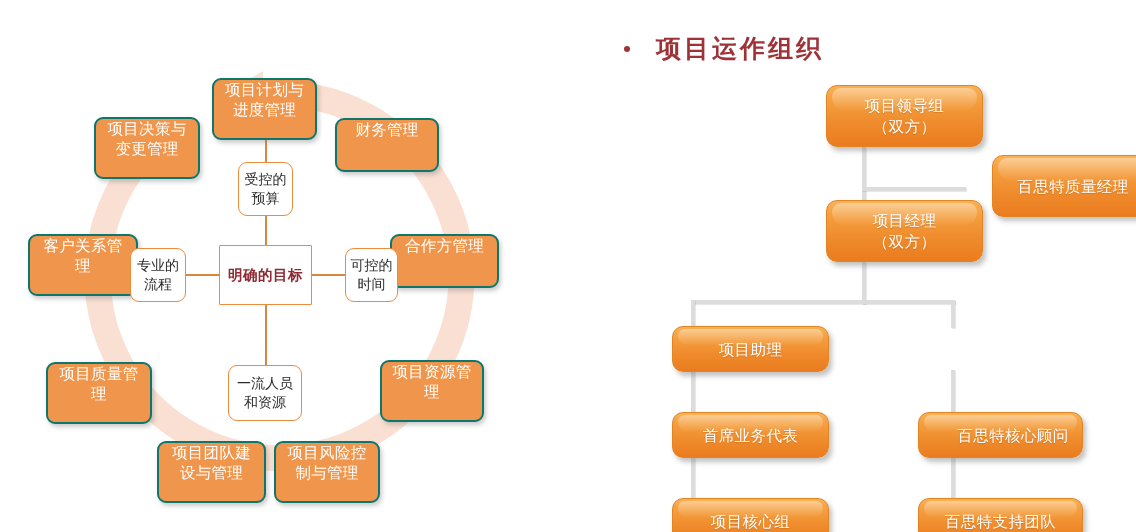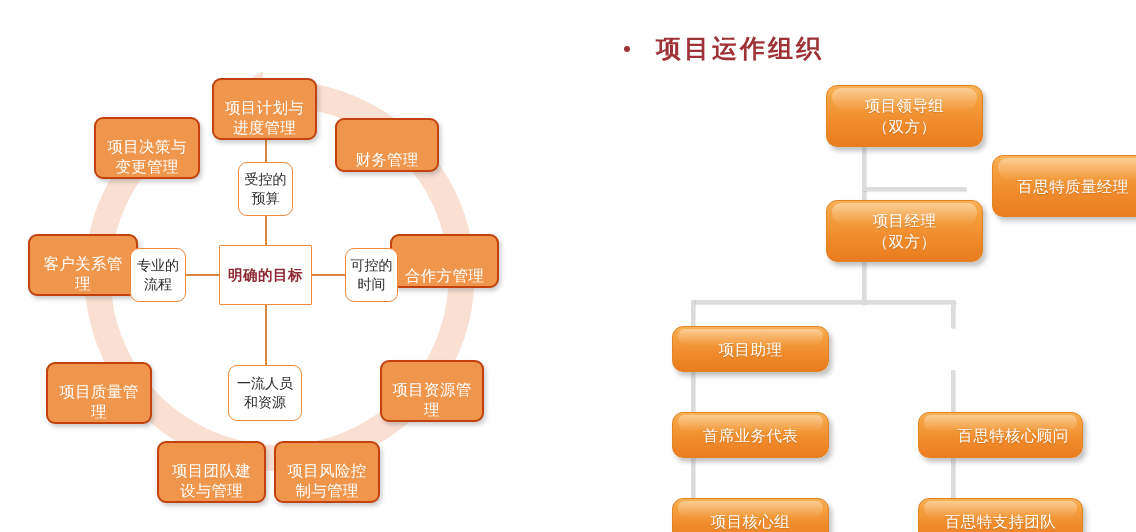--- a/index.html
+++ b/index.html
@@ -25,24 +25,24 @@
   }
   #heading-left{left:16px;top:28px;}
   #heading-right{left:622px;top:32px;}
 
   
   #cycle-stage{position:absolute;left:0;top:62px;width:600px;height:470px;}
   #cycle-arrow{position:absolute;left:80px;top:4px;width:400px;height:420px;}
 
   .obox{
     position:absolute;box-sizing:border-box;
-    background:#f0964c;border:2px solid #c2410c;border-radius:9px;
+    background:#f0964c;border:2px solid #0f766e;border-radius:9px;
     box-shadow:2px 3px 4px rgba(120,120,120,.38);
     color:#ffffff;font-size:15.5px;line-height:20px;font-weight:500;
-    display:flex;align-items:flex-end;justify-content:center;text-align:center;
+    display:flex;align-items:flex-start;justify-content:center;text-align:center;
     letter-spacing:.3px;padding:0 5px;
   }
   .wbox{
     position:absolute;box-sizing:border-box;
     background:#ffffff;border:1.6px solid #ec8b3c;border-radius:9px;
     color:#2b2b2b;font-size:14px;line-height:19px;
     display:flex;align-items:center;justify-content:center;text-align:center;
     padding:0 3px;z-index:4;
   }
   #core-box{

